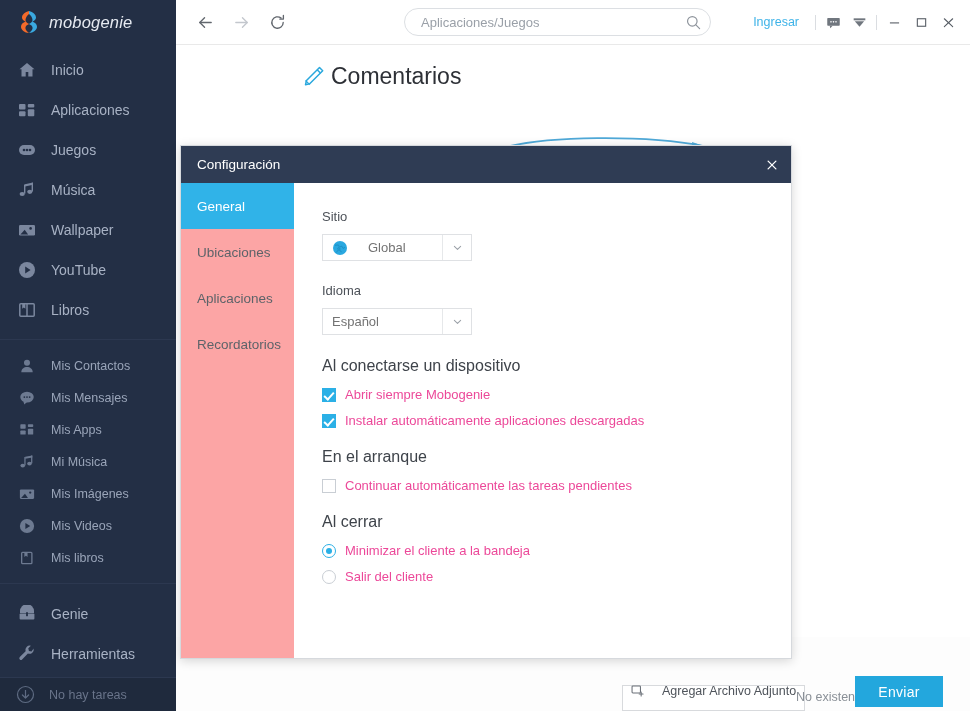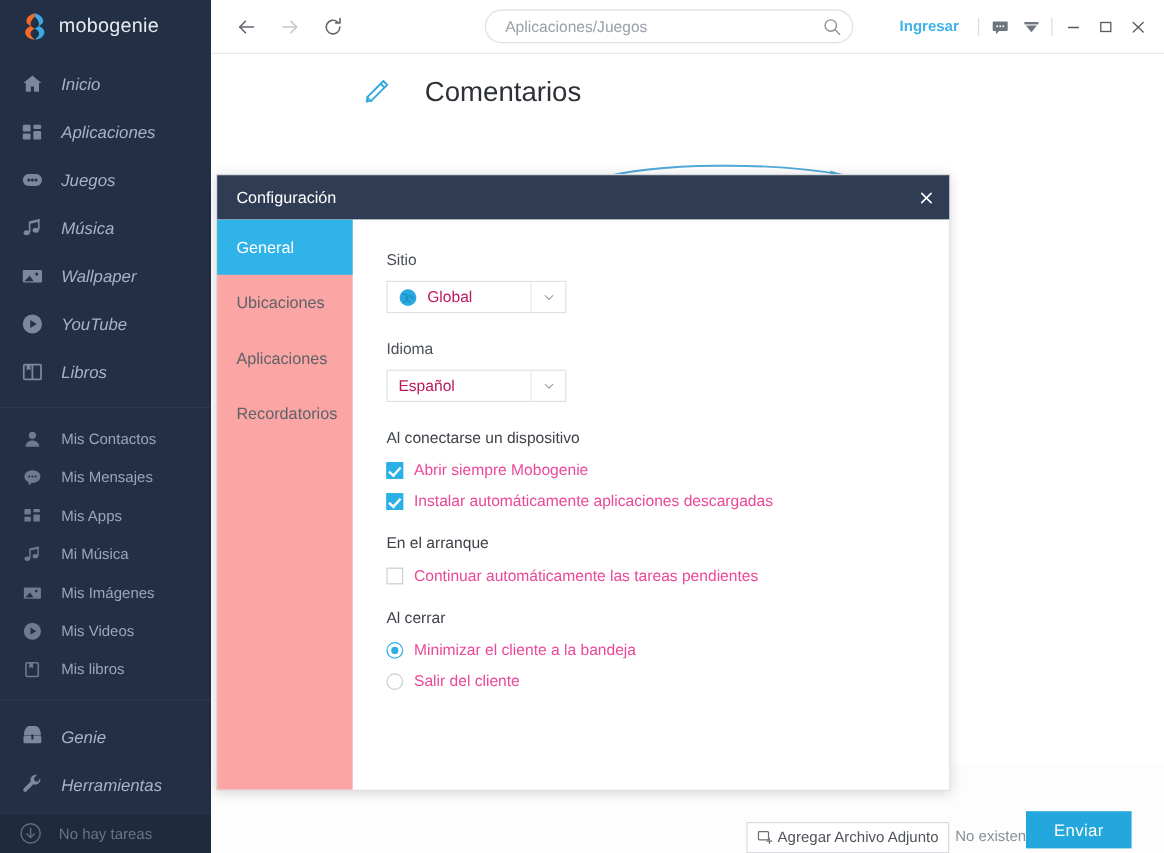--- a/index.html
+++ b/index.html
@@ -32,20 +32,21 @@
     flex: 0 0 176px;
     position: relative;
     overflow: hidden;
   }
   .brand {
     height: 44px;
     display: flex;
     align-items: center;
     padding-left: 18px;
     gap: 9px;
+    font-style: italic;
   }
   .brand-logo {
     width: 22px;
     height: 24px;
     position: relative;
     flex: 0 0 22px;
   }
   .brand-name {
     color: #e6eaf1;
     font-size: 16.5px;
@@ -76,21 +77,21 @@
     align-items: center;
     justify-content: center;
     color: #7b879e;
   }
   .nav-item .ico svg { display:block; }
   .nav-item .lbl {
     color: #9aa5b9;
     font-size: 13.5px;
     white-space: nowrap;
   }
-  .nav-item.primary { height: 40px; font-style: italic; }
+  .nav-item.primary { height: 40px; }
   .nav-item.primary .lbl { font-size: 14px; color: #a8b2c4; }
   .nav-item.small { height: 32px; }
   .nav-item.small .lbl { font-size: 12.5px; }
   .nav-item.small .ico { color: #6d7a91; }
 
   .tasks-bar {
     position: absolute;
     left: 0; right: 0; bottom: 0;
     height: 33px;
     background: #1f2a3d;
@@ -171,21 +172,20 @@
     height: 44px;
     display: flex;
     align-items: center;
     gap: 0;
   }
   .login-link {
     color: #3eb3e8;
     font-size: 12.5px;
     padding: 0 12px;
     cursor: default;
-    font-weight: bold;
   }
   .vsep {
     width: 1px;
     height: 15px;
     background: #dadde1;
     margin: 0 4px;
   }
   .tr-icon {
     width: 26px; height: 26px;
     display: flex; align-items: center; justify-content: center;
@@ -199,21 +199,21 @@
 
   
   .page {
     position: relative;
     height: 667px;
     background: #ffffff;
   }
   .page-title {
     display: flex;
     align-items: center;
-    gap: 28px;
+    gap: 5px;
     padding-left: 124px;
     padding-top: 18px;
   }
   .page-title .pencil { width: 26px; height: 26px; color: #2aa8dd; }
   .page-title .txt {
     font-size: 23px;
     color: #2d3036;
   }
   .title-swoosh {
     position: absolute;
@@ -236,22 +236,22 @@
   }
   .attach-btn {
     position: absolute;
     left: 446px;
     top: 48px;
     height: 25px;
     box-sizing: border-box;
     border: 1px solid #d8dadd;
     background: #ffffff;
     display: flex;
-    align-items: center;
-    gap: 2px;
+    align-items: flex-end;
+    gap: 16px;
     padding: 12px 8px;
     font-size: 12.5px;
     color: #4f545b;
     cursor: default;
   }
   .attach-btn .clip { width: 15px; height: 15px; color: #6b7078; display:flex; align-items:center;}
   .no-files {
     position: absolute;
     left: 620px;
     top: 53px;
@@ -353,38 +353,38 @@
     display: flex;
     align-items: center;
     background: #ffffff;
     margin-bottom: 22px;
     cursor: default;
   }
   .select .val {
     flex: 1 1 auto;
     display: flex;
     align-items: center;
-    gap: 8px;
+    gap: 20px;
     padding-left: 9px;
     font-size: 13px;
-    color: #be185d;
+    color: #737373;
   }
   .select .caret {
     width: 28px;
     height: 25px;
     border-left: 1px solid #e6e8ea;
     display: flex;
     align-items: center;
     justify-content: center;
     color: #9aa0a7;
   }
   .globe { width: 16px; height: 16px; flex: 0 0 16px; }
 
   .section-head {
-    font-size: 13px;
+    font-size: 16px;
     color: #3e434a;
     margin: 8px 0 12px 0;
   }
   .opt-row {
     display: flex;
     align-items: center;
     gap: 9px;
     margin-bottom: 11px;
     cursor: default;
   }

